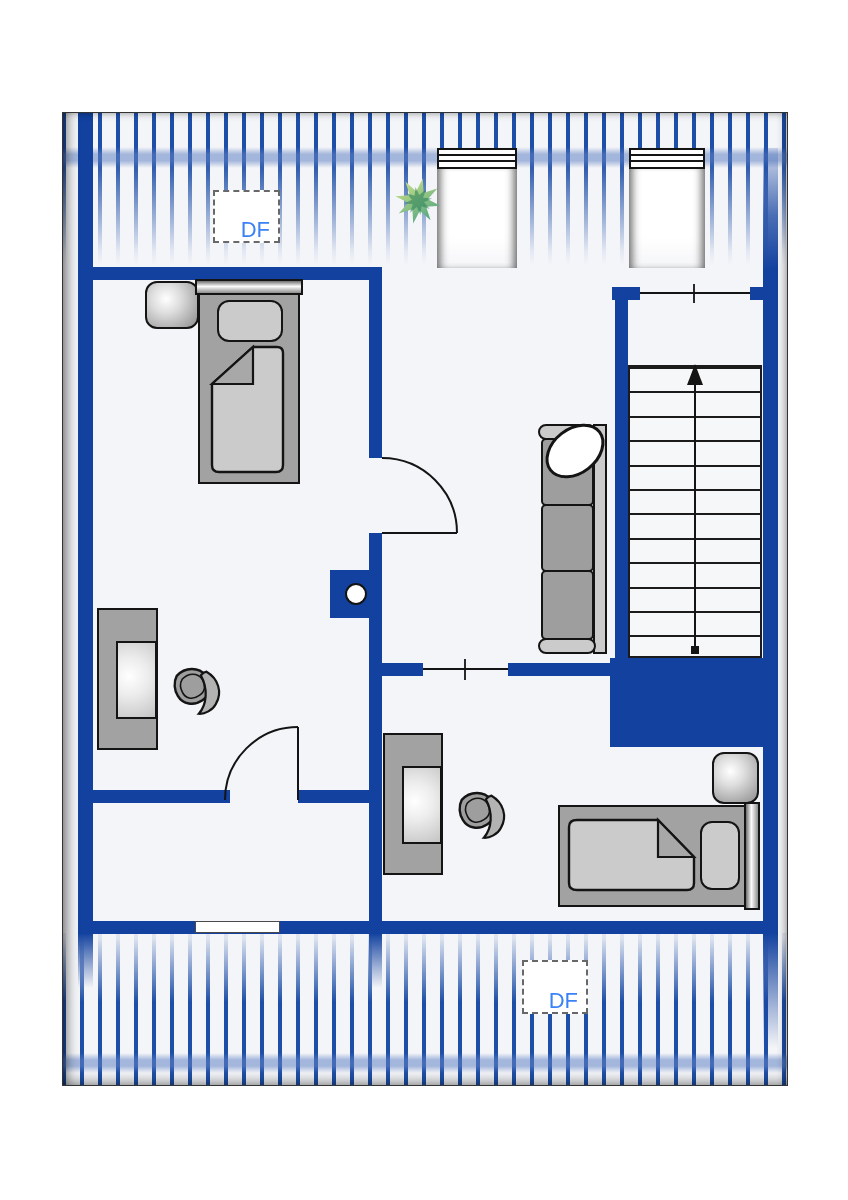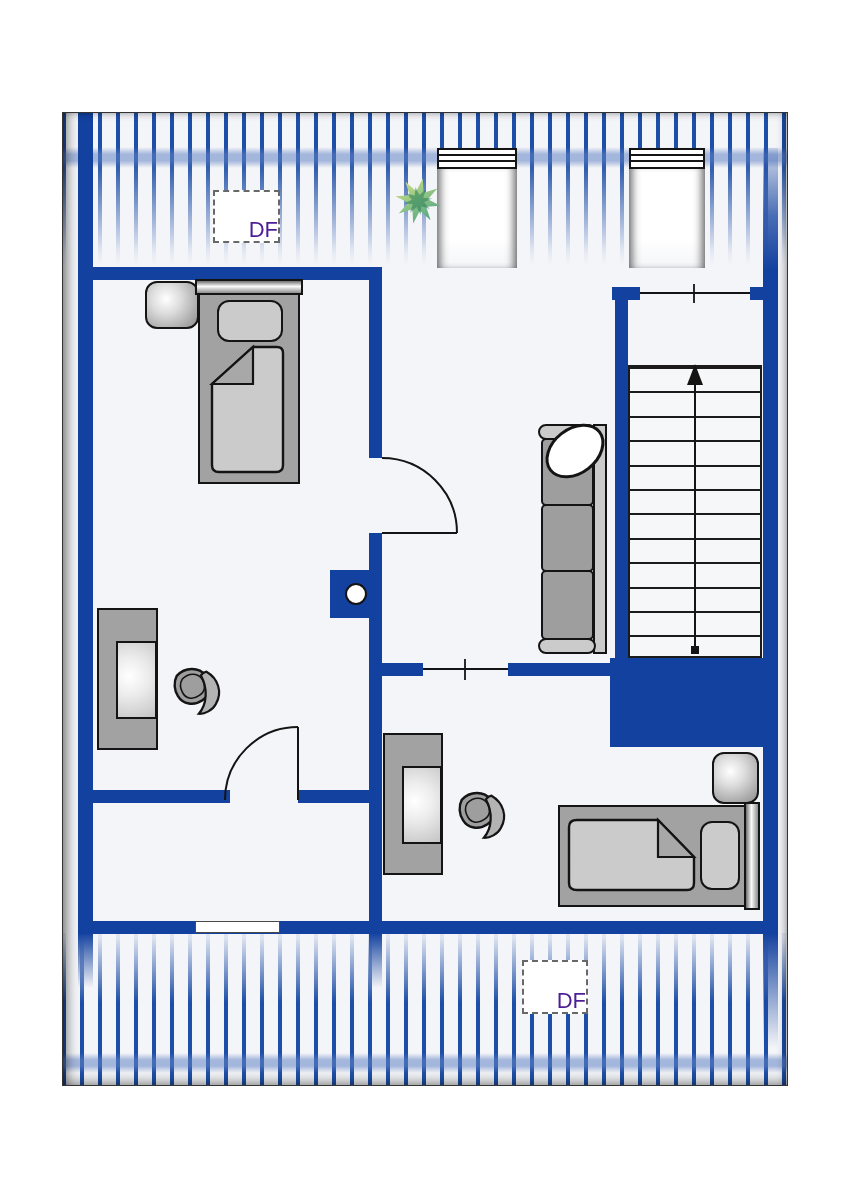--- a/index.html
+++ b/index.html
@@ -12,22 +12,22 @@
   .hatch .fade{position:absolute;left:0;top:0;right:0;bottom:0;}
   .fade-down{background:linear-gradient(to bottom,rgba(244,245,248,0) 30%,rgba(244,245,248,.92) 88%,var(--floor,#f4f5f8) 97%);}
   .fade-up{background:linear-gradient(to top,rgba(244,245,248,0) 55%,rgba(244,245,248,.9) 97%);}
   .band{position:absolute;background:linear-gradient(to bottom,rgba(97,130,195,0) 0%,rgba(97,130,195,.55) 35%,rgba(97,130,195,.55) 65%,rgba(97,130,195,0) 100%);}
   .channel{position:absolute;background:linear-gradient(to bottom,#fff 0 70%,var(--floor,#f4f5f8) 100%);
     box-shadow:inset 8px 0 8px -5px rgba(60,60,60,.8), inset -8px 0 8px -5px rgba(60,60,60,.8);}
   .window-top{position:absolute;box-sizing:border-box;border:2px solid var(--outline,#141414);
     background:linear-gradient(to bottom,#fff 0 4px,var(--outline,#141414) 4px 6px,#fff 6px 10px,var(--outline,#141414) 10px 12px,#fff 12px);}
   .window-bottom{position:absolute;background:#fff;border:1px solid #4a4a4a;box-sizing:border-box;}
   .df-box{position:absolute;background:#fff;border:2px dashed #686868;box-sizing:border-box;
-    display:flex;align-items:flex-end;justify-content:flex-end;padding:0 0 0 0;
-    font-size:22px;line-height:1.0;color:#4c1d95;}
+    display:flex;align-items:flex-end;justify-content:flex-end;padding:0 8px 0 0;
+    font-size:22px;line-height:1.0;color:#3b82f6;}
   .frame{position:absolute;background:var(--furniture-gray,#a2a2a2);border:2px solid var(--outline,#141414);box-sizing:border-box;}
   .lightpiece{position:absolute;background:var(--furniture-light,#cbcbcb);border:2px solid var(--outline,#141414);box-sizing:border-box;}
   .pillow{border-radius:12px;}
   .armrest{border-radius:8px;}
   .cushion{position:absolute;background:var(--cushion-gray,#9e9e9e);border:2px solid var(--outline,#141414);border-radius:5px;box-sizing:border-box;}
   .nightstand{position:absolute;border:2px solid var(--outline,#141414);border-radius:12px;box-sizing:border-box;
     background:radial-gradient(circle at 38% 36%,#fff 0%,#ddd 35%,#a8a8a8 78%,#8f8f8f 100%);}
   .desk-inner{position:absolute;border:2px solid var(--outline,#141414);box-sizing:border-box;
     background:radial-gradient(circle at 30% 45%,#fff 0%,#ececec 40%,#c4c4c4 100%);}
   .headboard-h{position:absolute;background:linear-gradient(to bottom,#6e6e6e,#fbfbfb 45%,#8d8d8d);border:2px solid var(--outline,#141414);box-sizing:border-box;}

